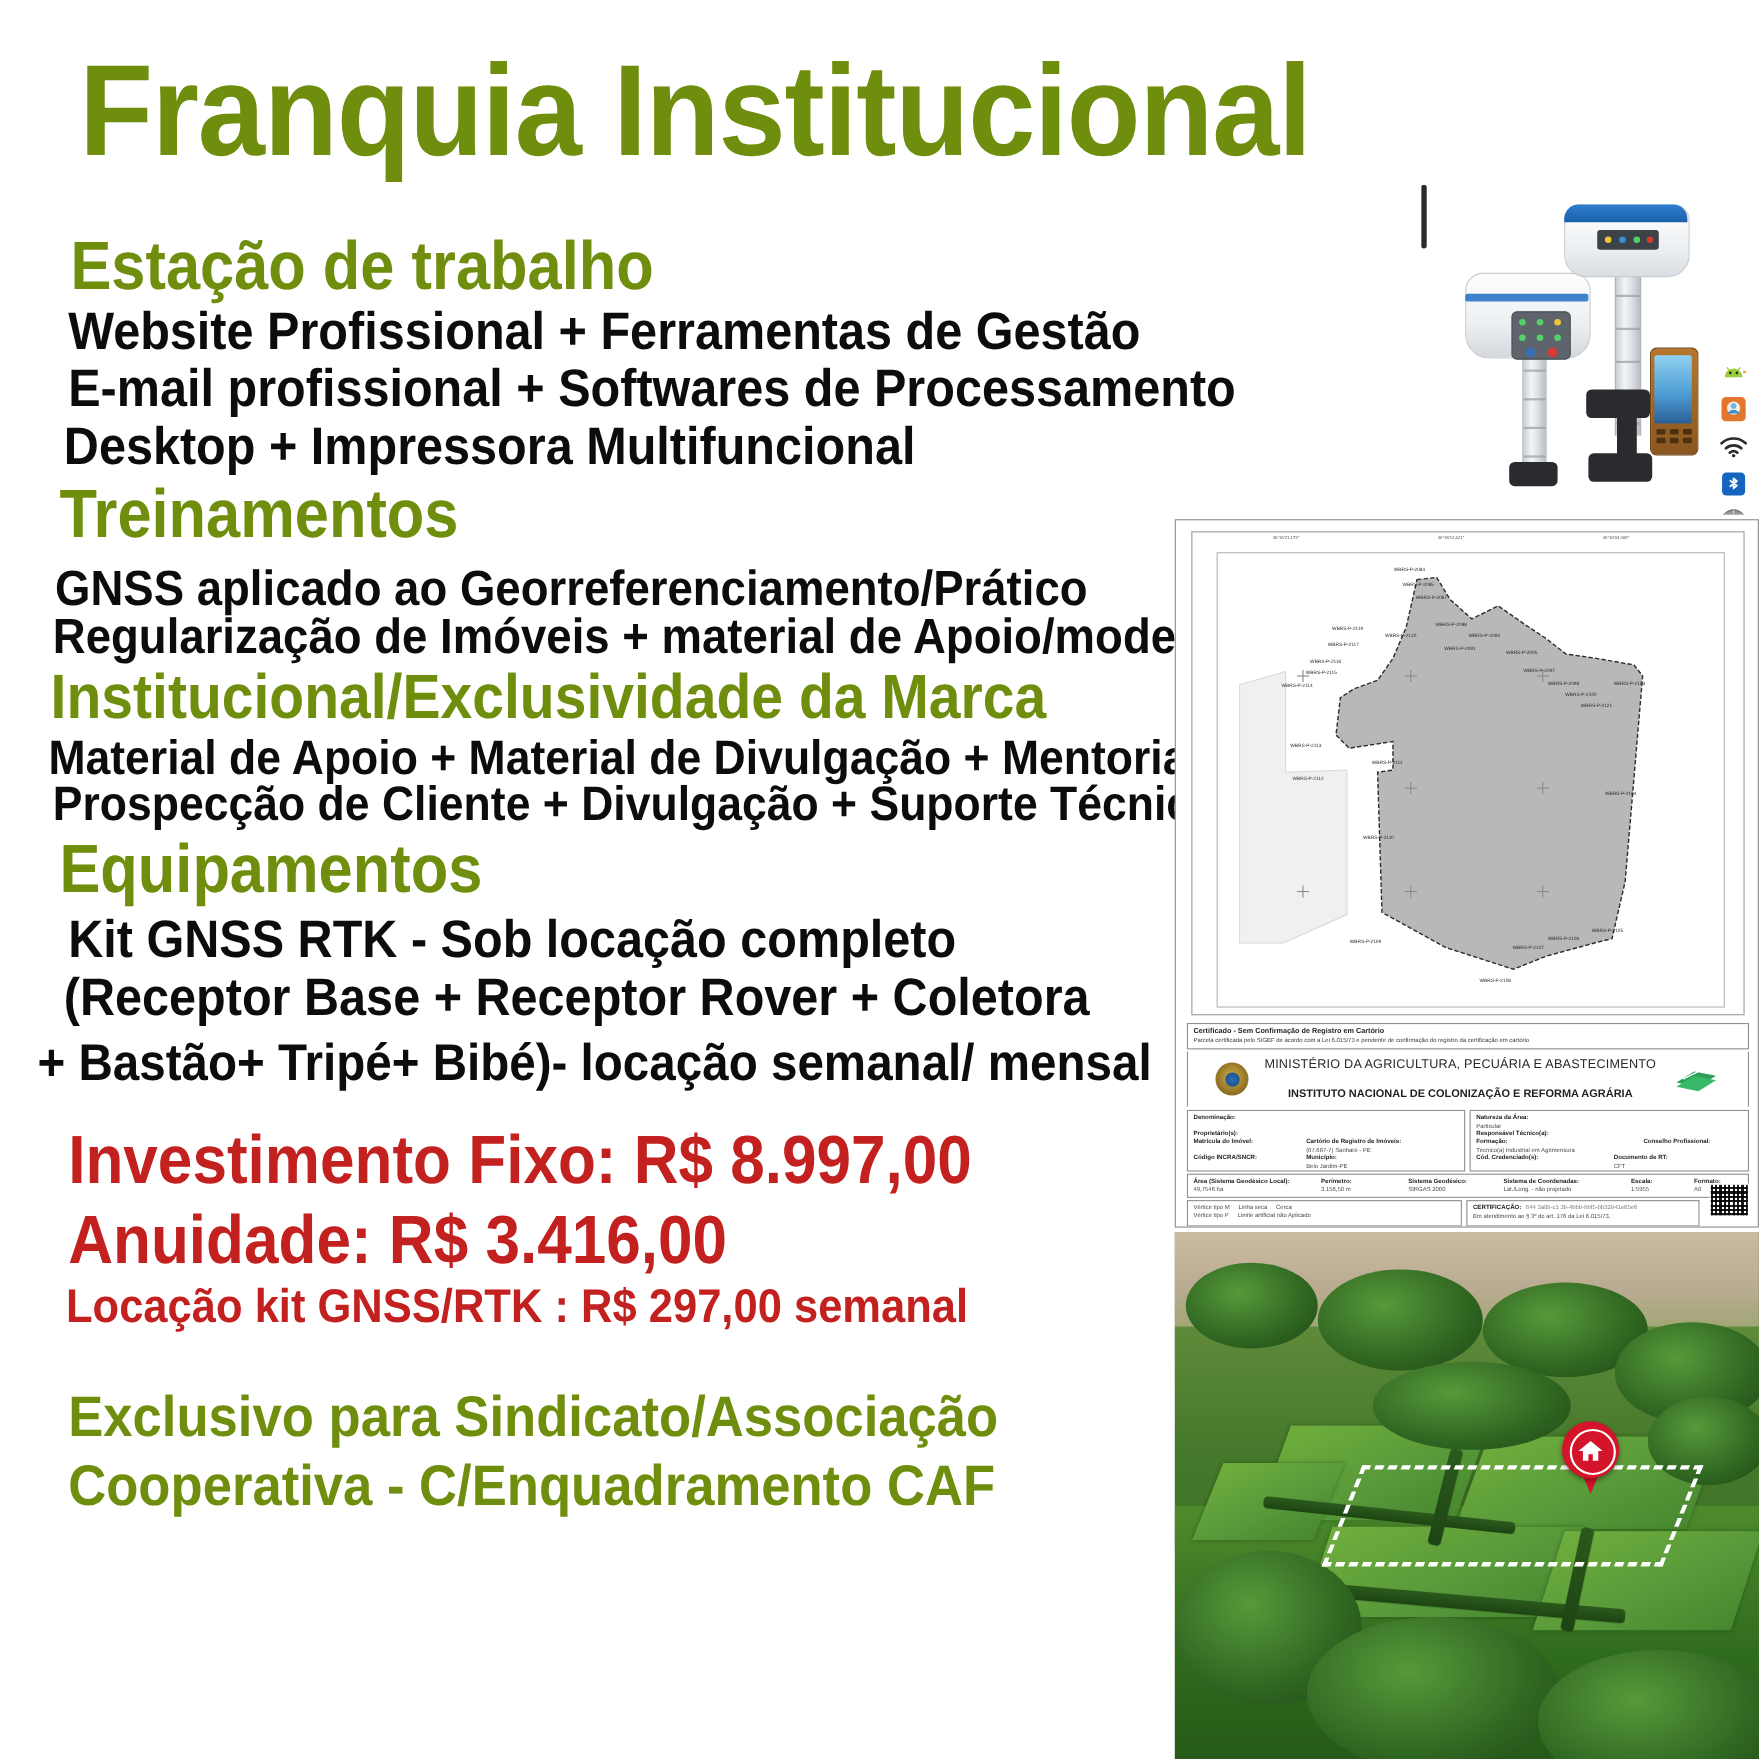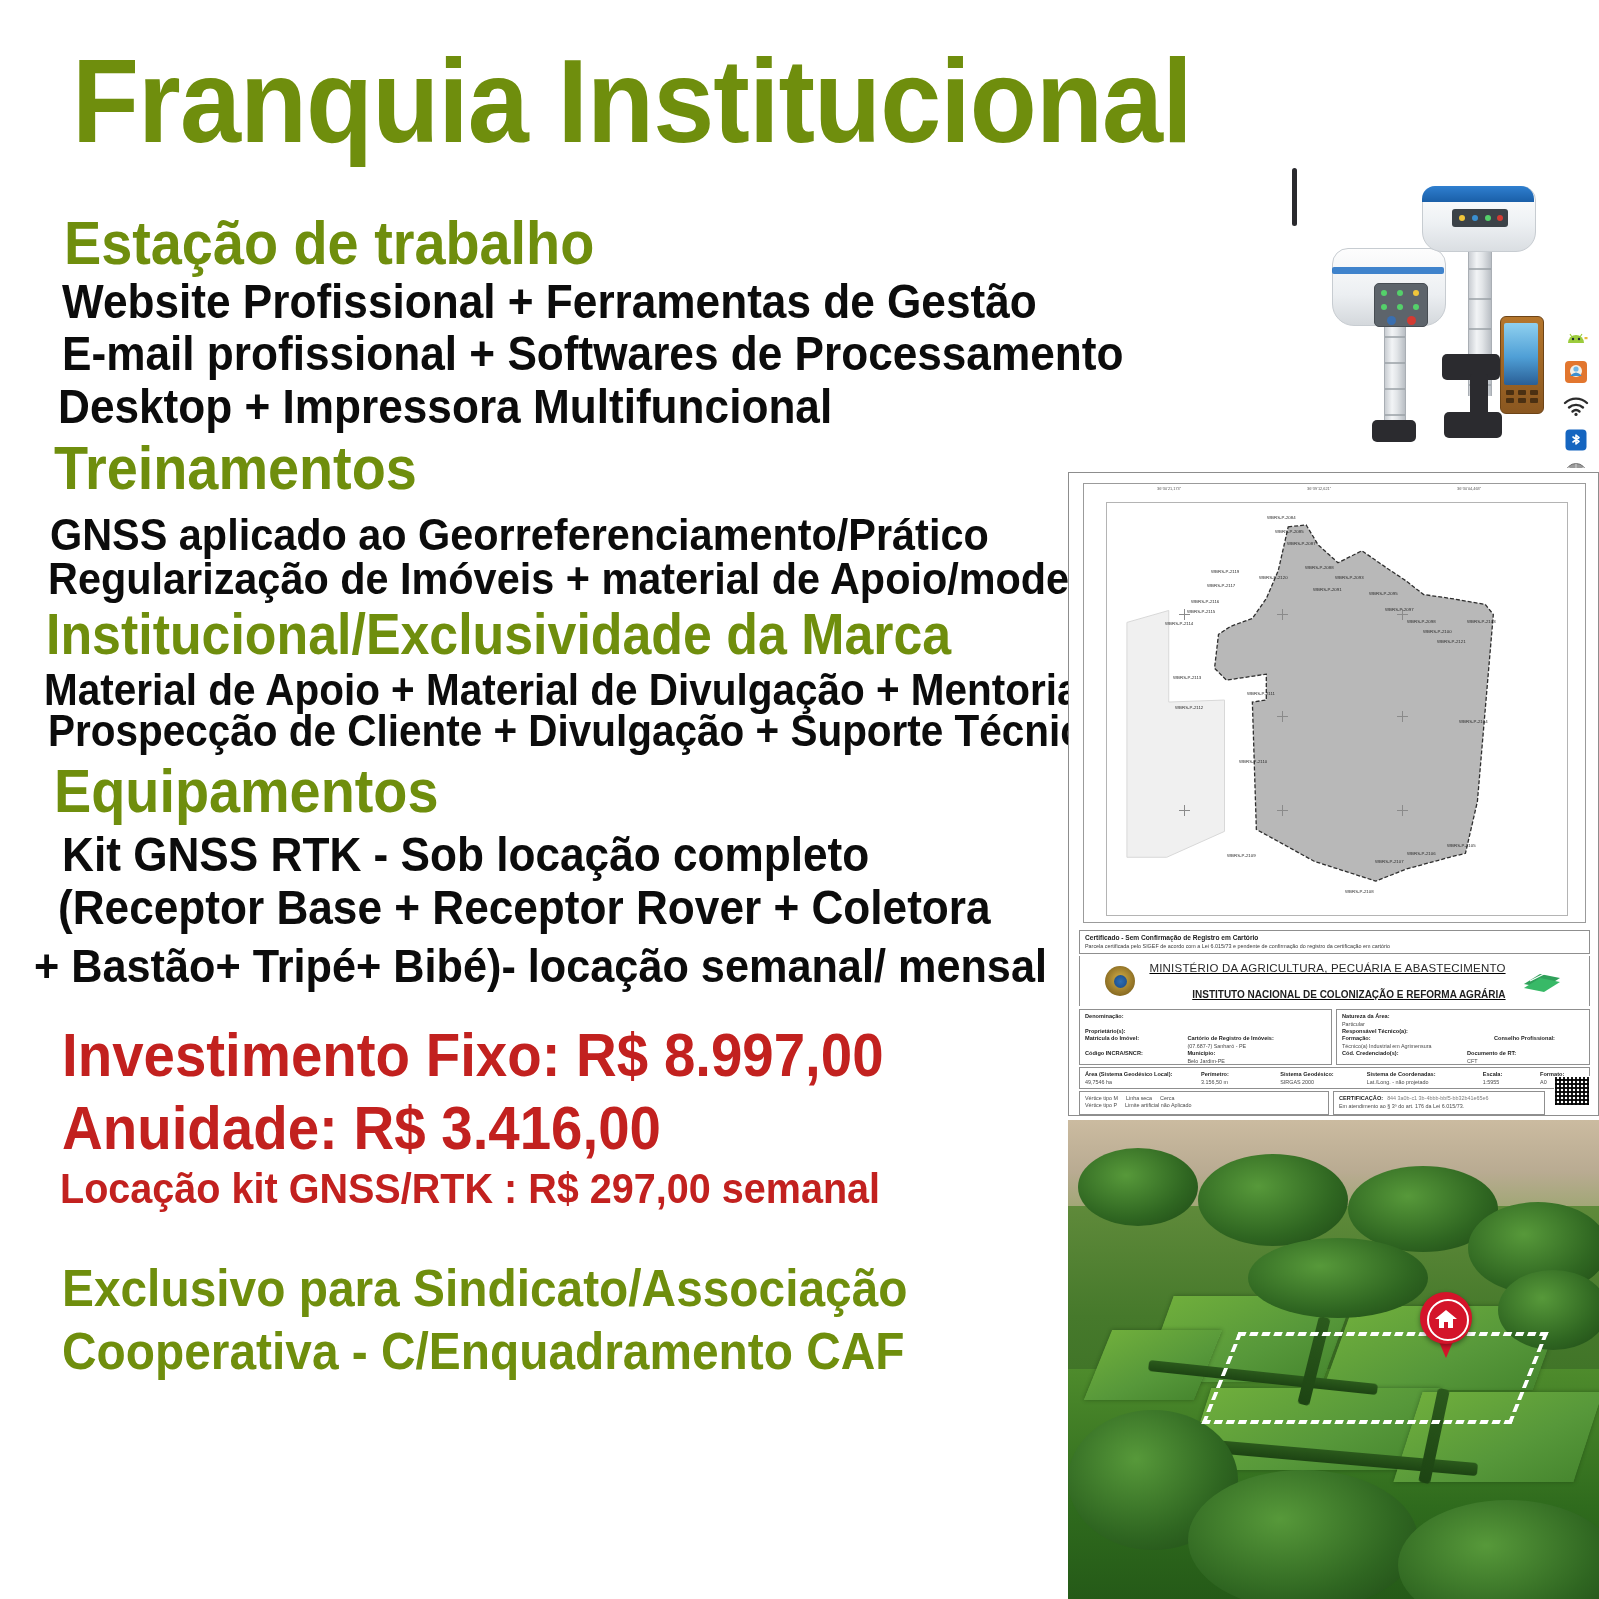--- a/index.html
+++ b/index.html
@@ -238,21 +238,21 @@
   }
   #cert-note-t1 { font-size: 6.6px; font-weight: bold; color: #1b1b1b; }
   #cert-note-t2 { font-size: 5.4px; color: #3a3a3a; margin-top: 2px; }
 
   #cert-ministry {
     position: absolute; left: 10px; top: 483px; width: 511px; height: 50px;
     border-left: 1px solid #8f8f8f; border-right: 1px solid #8f8f8f;
     box-sizing: border-box;
     display: flex; align-items: center; justify-content: center; gap: 14px;
   }
-  #cert-ministry-text { text-align: right; text-decoration: underline; }
+  #cert-ministry-text { text-align: center; }
   #cert-min-l1 { font-size: 11.5px; color: #2a2a2a; letter-spacing: .2px; }
   #cert-min-l2 { font-size: 10px; font-weight: bold; color: #1f1f1f; margin-top: 15px; }
 
   #brasao {
     width: 30px; height: 30px; border-radius: 50%;
     background: radial-gradient(circle at 50% 45%, #d6b24a 0%, #9a7a2a 55%, #6b5418 100%);
     position: relative; flex: none;
   }
   #brasao::after {
     content: ""; position: absolute; left: 50%; top: 50%;

